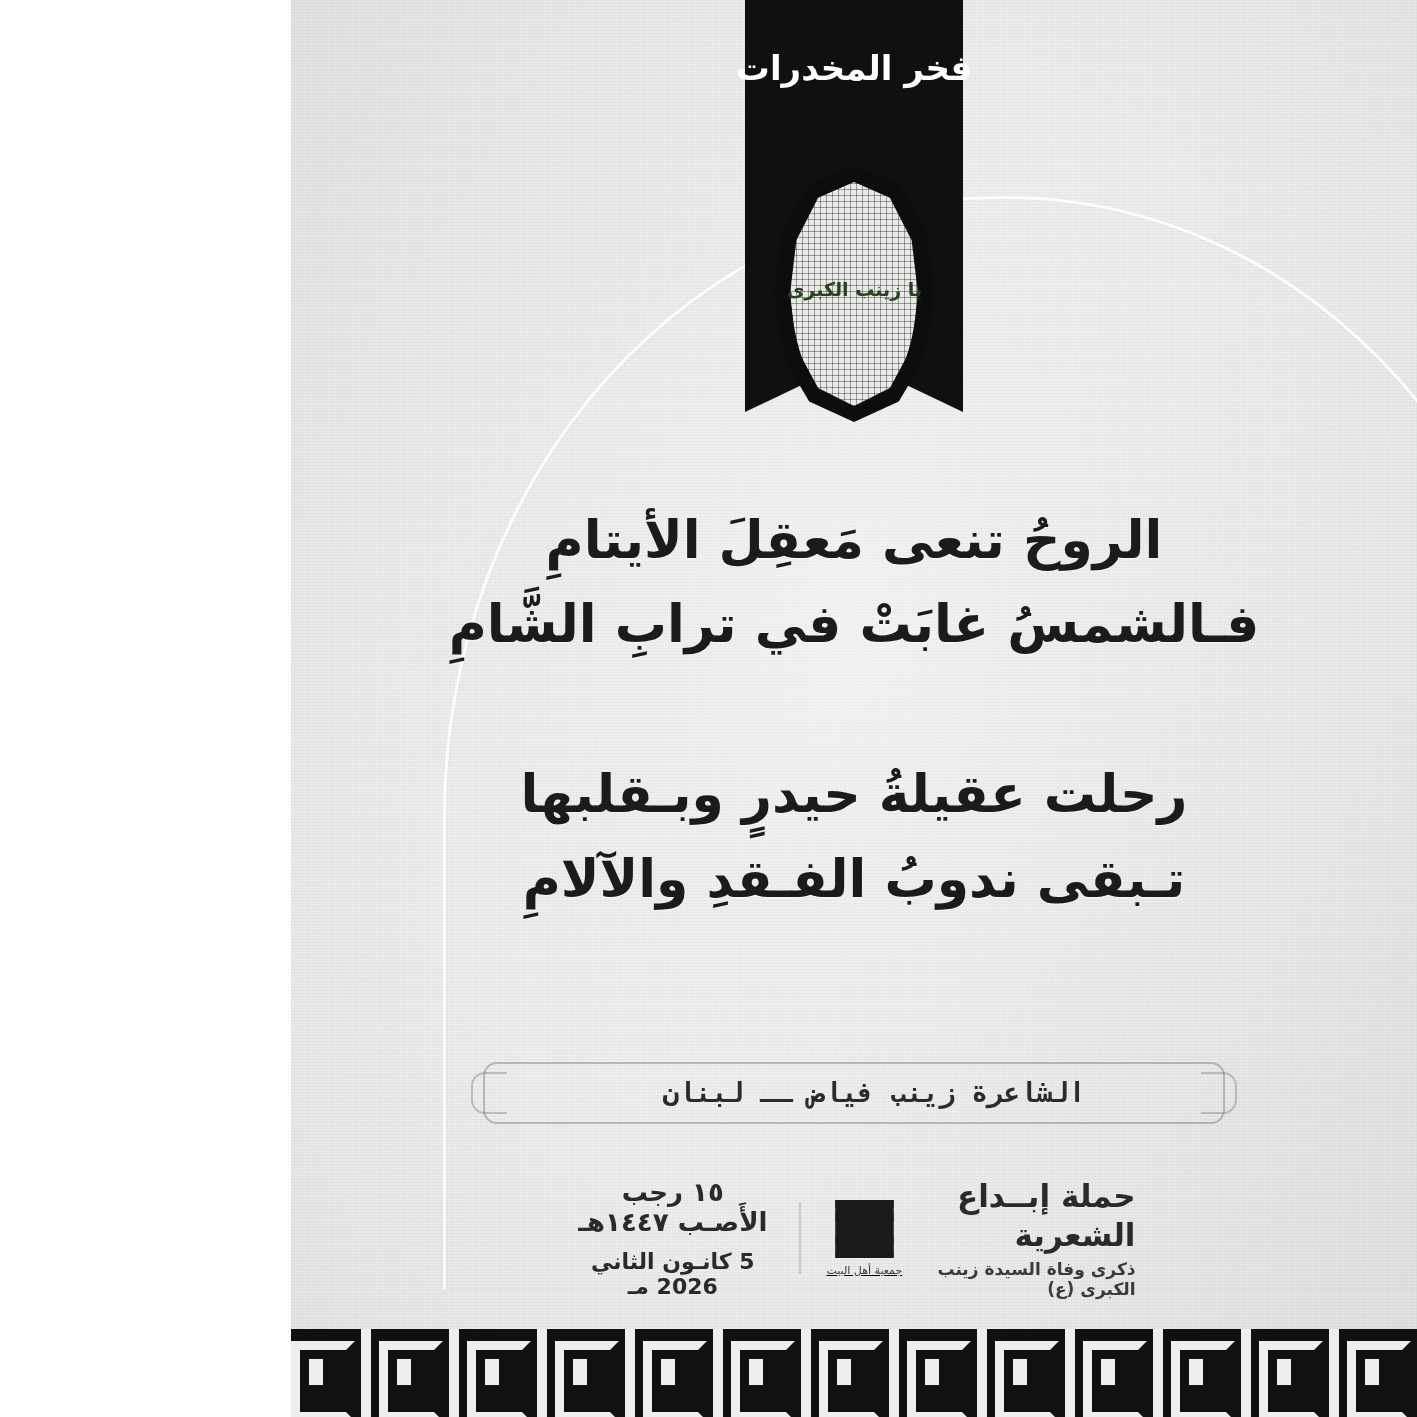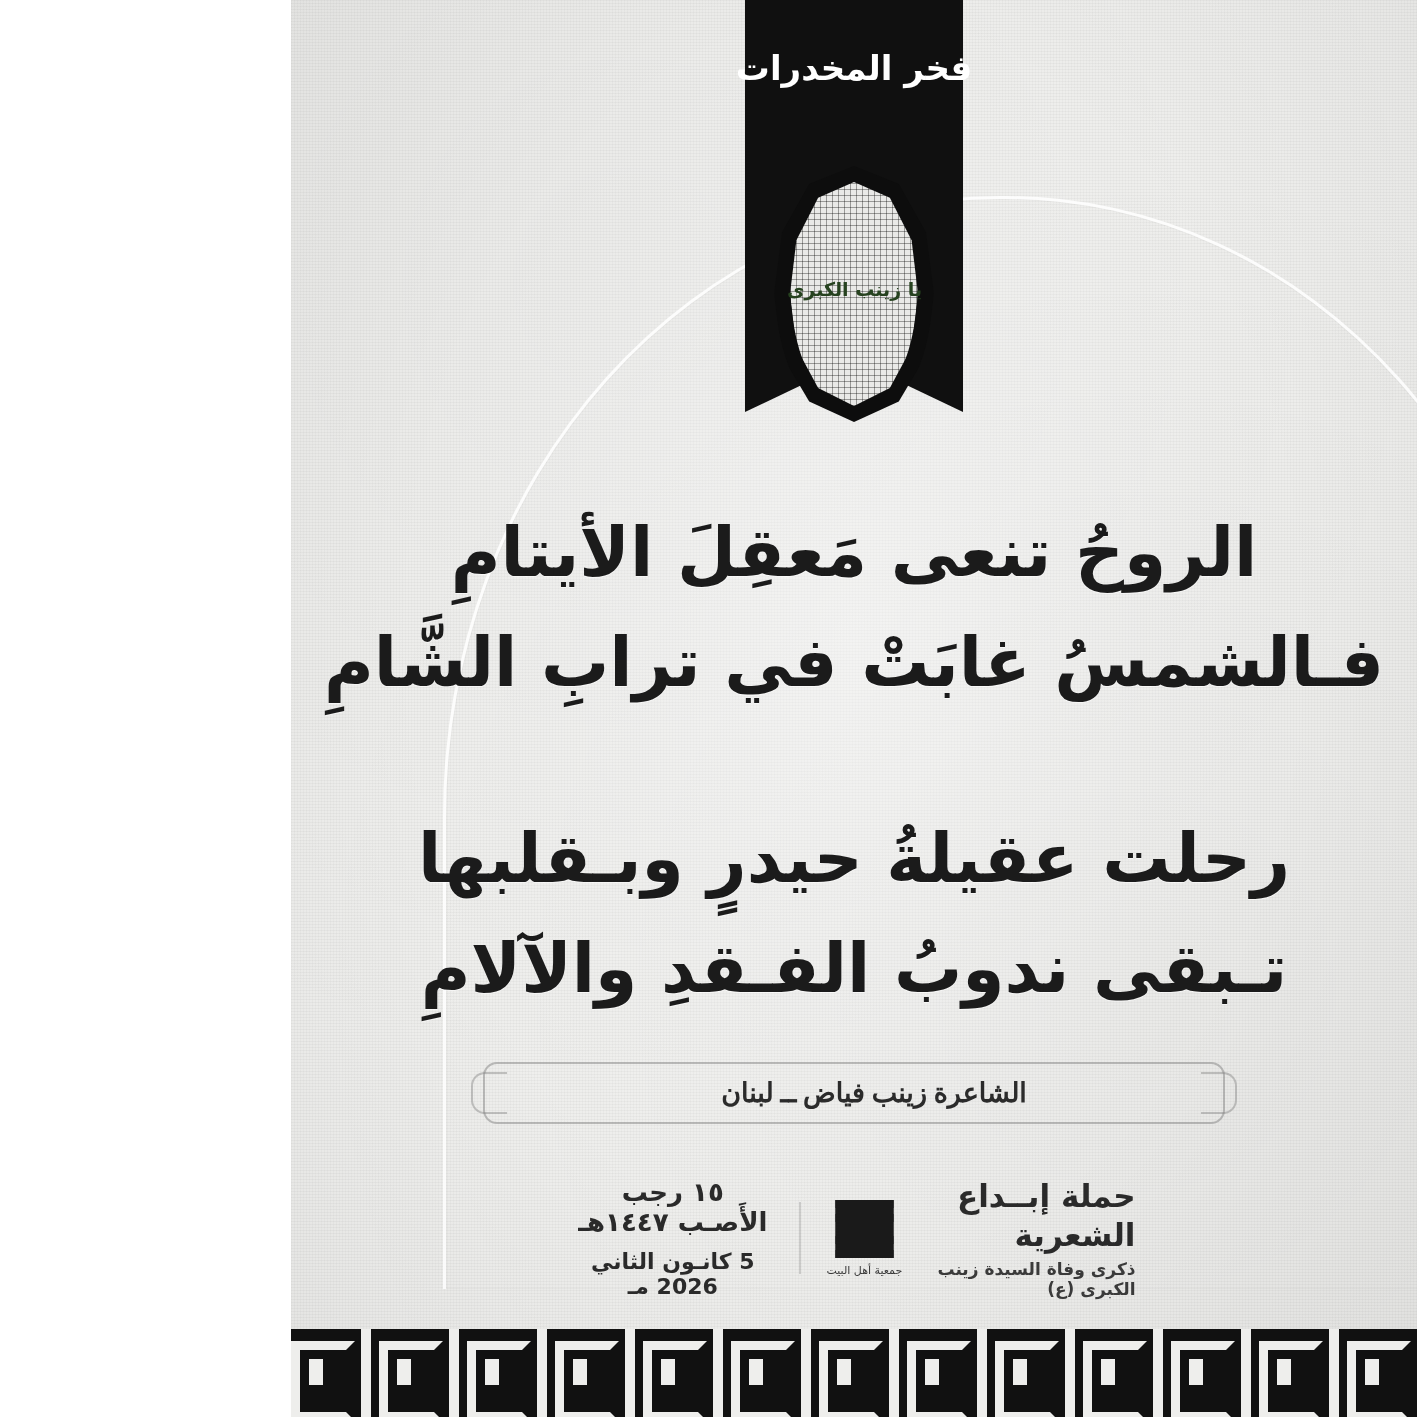--- a/index.html
+++ b/index.html
@@ -129,21 +129,21 @@
   .poem {
     position: absolute;
     left: 0;
     right: 0;
     top: 498px;
     text-align: center;
     color: #1b1b1b;
     direction: rtl;
   }
   .verse {
-    font-size: 68px;
+    font-size: 52px;
     font-weight: bold;
     line-height: 1.62;
     letter-spacing: 0px;
     font-family: "DejaVu Sans", sans-serif;
     text-shadow: 0 1px 0 rgba(255,255,255,0.6);
   }
   .verse.second {
     margin-top: 86px;
   }
 
@@ -183,21 +183,21 @@
   }
   .plaque-text {
     position: absolute;
     inset: 0;
     display: flex;
     align-items: center;
     justify-content: center;
     font-size: 27px;
     font-weight: bold;
     color: #2b2b2b;
-    font-family: Liberation Serif, serif;
+    font-family: Liberation Mono, monospace;
     padding-left: 40px;
   }
 
   
   .footer {
     position: absolute;
     left: 50%;
     transform: translateX(-50%);
     bottom: 118px;
     display: flex;
@@ -219,20 +219,21 @@
   .campaign-sub {
     font-size: 17px;
     font-weight: bold;
     color: #3a3a3a;
     font-family: "DejaVu Sans", sans-serif;
     margin-top: 4px;
   }
   .footer-logo {
     width: 92px;
     text-align: center;
+    text-decoration: underline;
   }
   .kufic-mark {
     width: 58px;
     height: 58px;
     margin: 0 auto;
     background-color: #1a1a1a;
     background-image:
       linear-gradient(90deg, #1a1a1a 0 8px, transparent 8px 14px, #1a1a1a 14px 22px, transparent 22px 36px, #1a1a1a 36px 44px, transparent 44px 50px, #1a1a1a 50px 58px),
       linear-gradient(0deg, #1a1a1a 0 8px, transparent 8px 14px, #1a1a1a 14px 22px, transparent 22px 36px, #1a1a1a 36px 44px, transparent 44px 50px, #1a1a1a 50px 58px);
     background-blend-mode: lighten;

